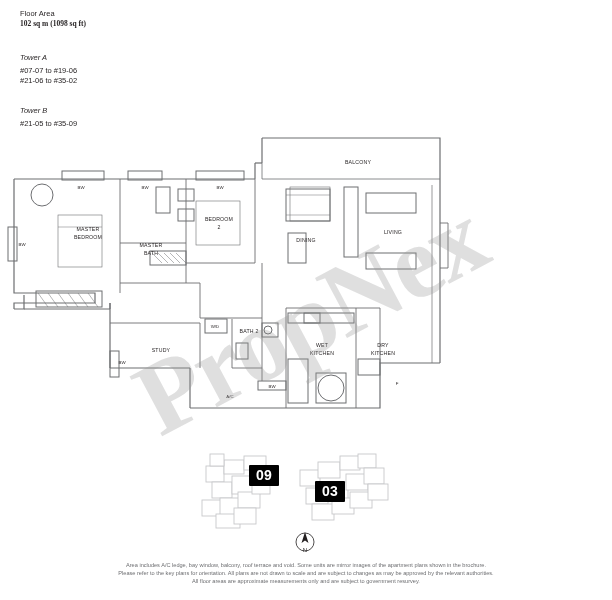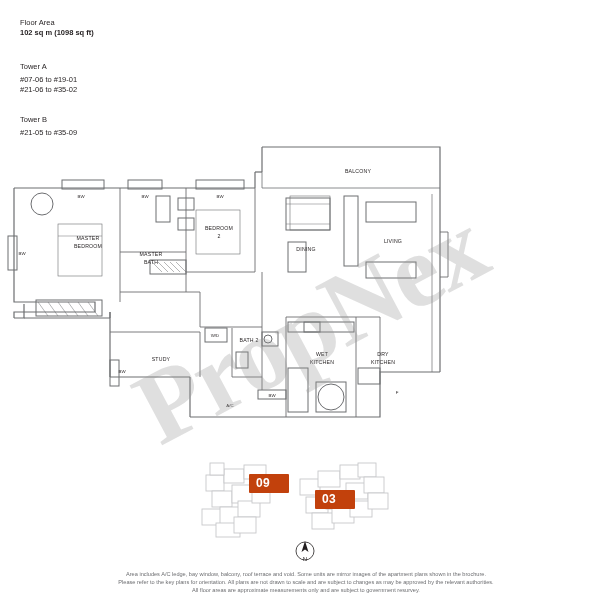--- a/index.html
+++ b/index.html
@@ -10,46 +10,46 @@
   body {
     width: 612px;
     height: 600px;
     position: relative;
     font-family: "Liberation Sans", sans-serif;
     color: #231f20;
     overflow: hidden;
   }
   .page {
     position: absolute;
-    left: 0; top: 12px;
+    left: 0; top: 3px;
     width: 612px;
     height: 536px;
   }
 
   
   .hdr {
     position: absolute;
     left: 20px;
     top: 6px;
     font-size: 7.5px;
     line-height: 10px;
   }
   .hdr .lbl { color: #231f20; }
-  .hdr .area { font-weight: bold; color: #231f20; }
+  .hdr .area { font-weight: bold; color: #231f20; font-family: Liberation Serif, serif; }
 
   .tower-block {
     position: absolute;
     left: 20px;
     font-size: 7.5px;
     line-height: 10.5px;
     color: #231f20;
   }
   #towerA { top: 50px; }
   #towerB { top: 103px; }
-  .tower-title { margin-bottom: 2px; }
+  .tower-title { margin-bottom: 2px; font-style: italic; }
 
   
   .watermark {
     position: absolute;
     left: 60px;
     top: 150px;
     width: 500px;
     height: 330px;
     font-family: "Liberation Serif", serif;
     font-size: 104px;
@@ -77,25 +77,25 @@
   
   .keyplan {
     position: absolute;
     left: 190px;
     top: 445px;
     width: 240px;
     height: 110px;
   }
   .keytag {
     position: absolute;
-    background: #c2410c;
+    background: #000000;
     color: #ffffff;
-    font-size: 12px;
+    font-size: 14px;
     font-weight: bold;
-    padding: 2px 19px 3px 7px;
+    padding: 2px 7px 3px 7px;
     border-radius: 1px;
     letter-spacing: 0.3px;
   }
   #keytag-09 { left: 59px; top: 17px; }
   #keytag-06 { left: 125px; top: 33px; }
 
   .northmark {
     position: absolute;
     left: 290px;
     top: 524px;
@@ -138,21 +138,21 @@
 
 <div class="page">
 
   <div class="hdr">
     <div class="lbl">Floor Area</div>
     <div class="area">102 sq m (1098 sq ft)</div>
   </div>
 
   <div class="tower-block" id="towerA">
     <div class="tower-title">Tower A</div>
-    <div>#07-06 to #19-01</div>
+    <div>#07-07 to #19-06</div>
     <div>#21-06 to #35-02</div>
   </div>
 
   <div class="tower-block" id="towerB">
     <div class="tower-title">Tower B</div>
     <div>#21-05 to #35-09</div>
   </div>
 
   <div class="plan">
     <svg width="612" height="320" viewBox="0 0 612 320" xmlns="http://www.w3.org/2000/svg">

